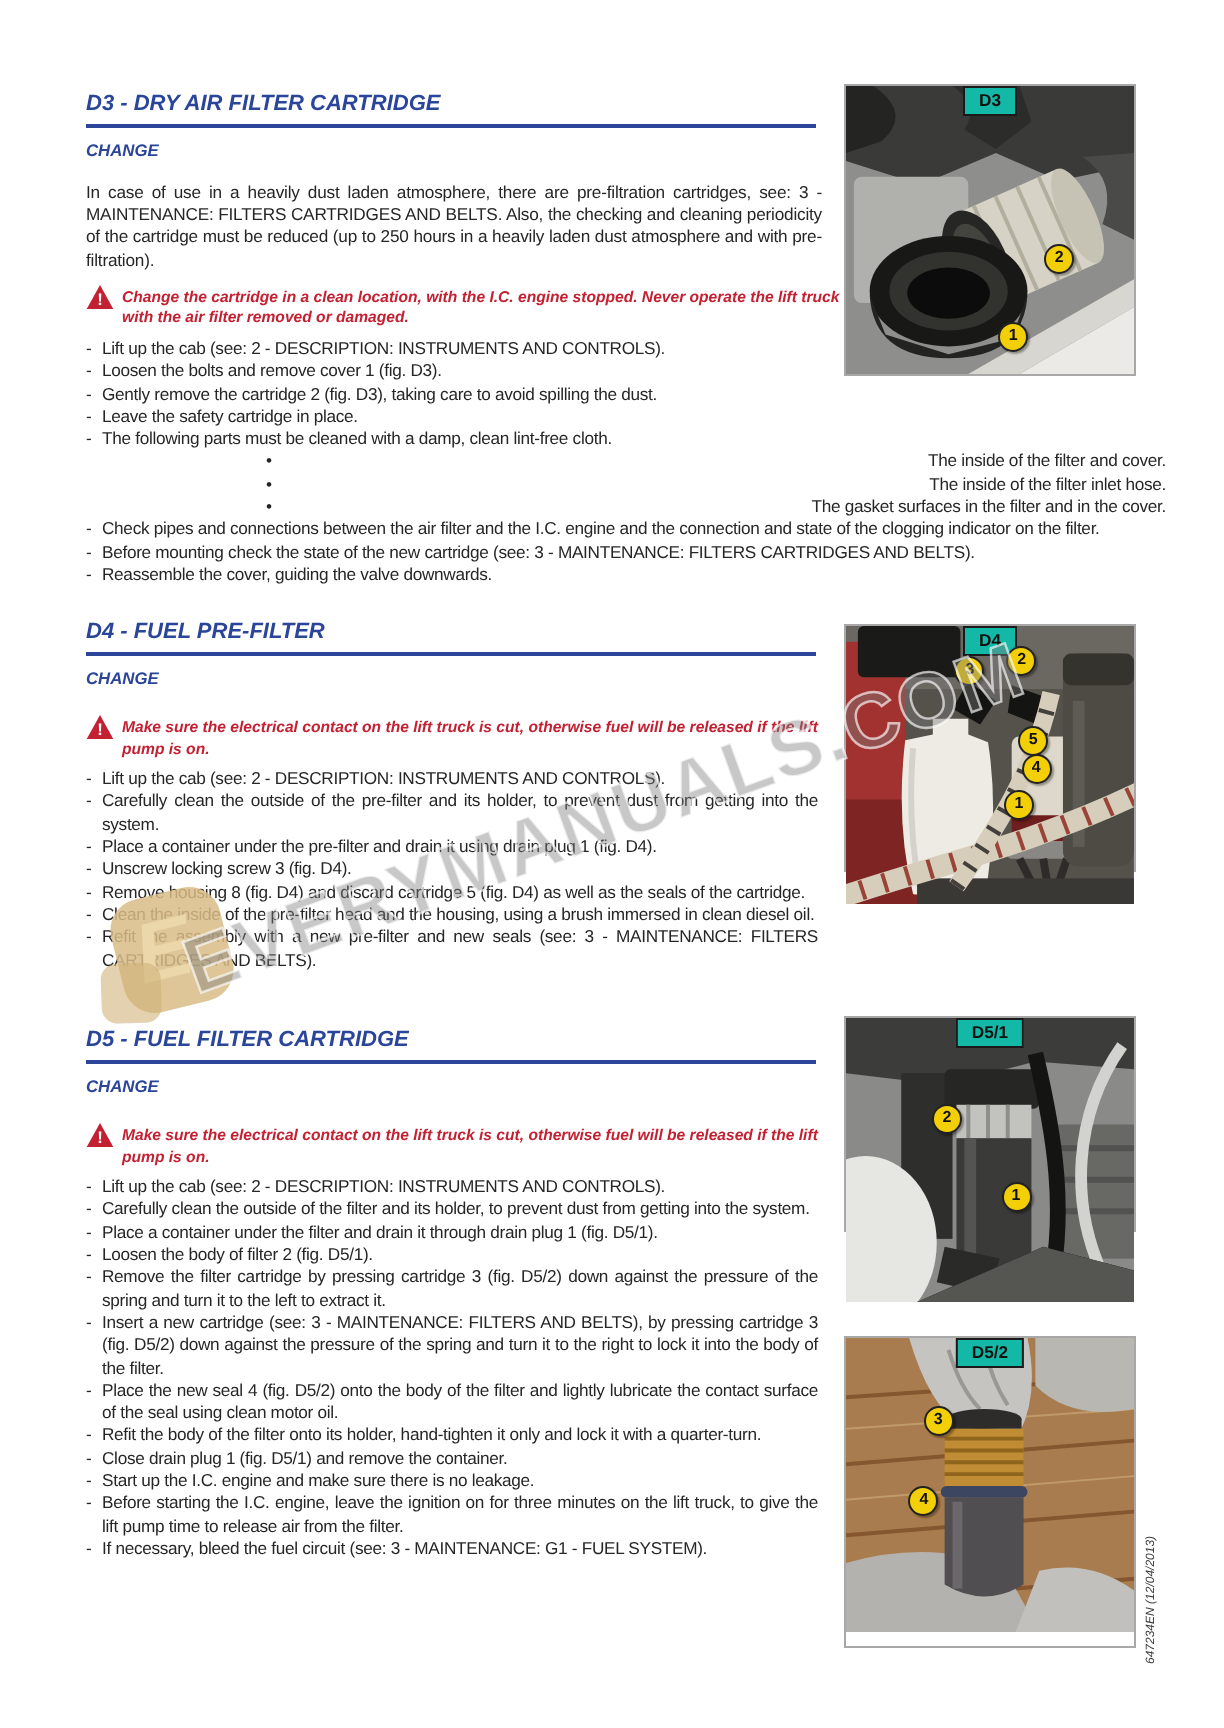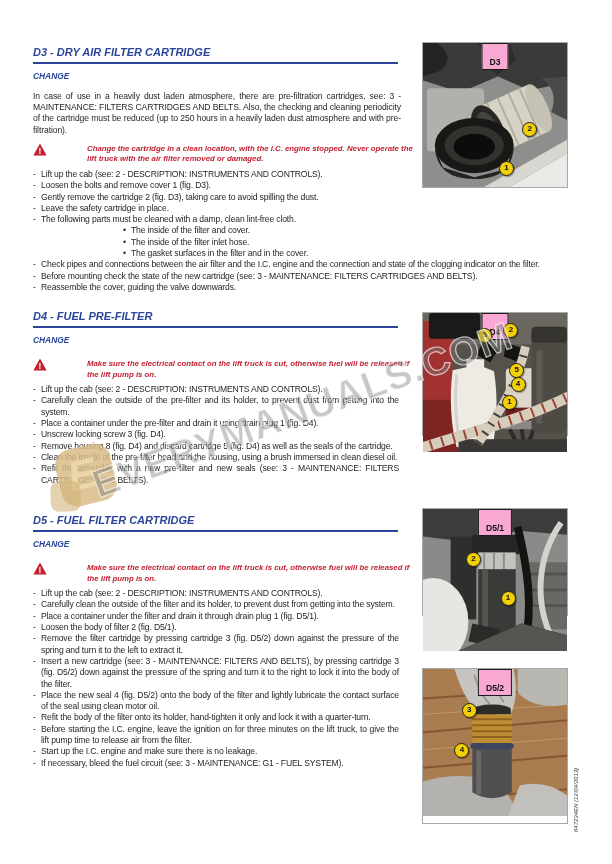--- a/index.html
+++ b/index.html
@@ -2,48 +2,48 @@
 <html><head>
 <meta charset="utf-8">
 <style>
   html,body{margin:0;padding:0;background:#e8e8e8;}
   .page{
     position:relative;width:612px;height:864px;margin:0 auto;
     background:#ffffff;overflow:hidden;
     font-family:"Liberation Sans",sans-serif;color:#262626;
   }
   
-  .section{position:absolute;left:33px;width:523px;}
+  .section{position:absolute;left:43px;width:523px;}
   .sec-head{width:365px;border-bottom:2px solid #2a459a;padding-bottom:2px;}
   .sec-title{font-size:11px;font-weight:bold;font-style:italic;color:#2a459a;letter-spacing:0;}
   .change-row{width:365px;margin-top:1px;}
   .change-label{font-size:8.4px;font-weight:bold;font-style:italic;color:#2a459a;}
   .intro{
     width:368px;margin:8px 0 0 0;font-size:8.6px;line-height:11.2px;
     text-align:justify;letter-spacing:-0.1px;
   }
   .warning{display:flex;align-items:flex-start;margin-top:5px;width:380px;}
   .warn-icon{flex:0 0 14px;margin-right:4px;margin-top:1px;}
   .warn-text{
     font-size:7.8px;line-height:10.6px;font-weight:bold;font-style:italic;
-    color:#c32032;padding-top:3px;margin-left:36px;
+    color:#c32032;padding-top:3px;
   }
   .steps{margin-top:4px;font-size:8.6px;line-height:11.3px;letter-spacing:-0.15px;}
   .steps.narrow{width:366px;text-align:justify;}
   .steps.wide{width:540px;}
   .step{position:relative;padding-left:8px;}
   .step::before{content:"-";position:absolute;left:0;top:0;}
-  .step.sub{padding-left:98px;}
+  .step.sub{padding-left:98px;text-align:right;}
   .step.sub::before{content:"\2022";left:90px;}
   
   .fig{position:absolute;left:422px;width:146px;margin:0;border:1px solid #a8a8a8;box-sizing:border-box;}
   .fig svg{display:block;}
   .fig-label{
     position:absolute;top:0px;left:50%;transform:translateX(-50%);
-    background:#f9a8d4;border:1px solid #1a1a1a;padding:12px 7px 1px 7px;
+    background:#14b8a6;border:1px solid #1a1a1a;padding:0px 7px 1px 7px;
     font-size:8.6px;font-weight:bold;color:#111;line-height:12px;white-space:nowrap;
   }
   .callout{
     position:absolute;width:13px;height:13px;margin:-6px 0 0 -6px;
     background:#f2cf06;border:1px solid #222;border-radius:50%;
     font-size:8px;font-weight:bold;color:#111;text-align:center;line-height:12px;
     box-shadow:1px 1px 1px rgba(0,0,0,.35);
   }
   
   .watermark{
@@ -159,22 +159,23 @@
     <div class="steps narrow">
 
     <div class="step">Lift up the cab (see: 2 - DESCRIPTION: INSTRUMENTS AND CONTROLS).</div>
         <div class="step">Carefully clean the outside of the filter and its holder, to prevent dust from getting into the system.</div>
         <div class="step">Place a container under the filter and drain it through drain plug 1 (fig. D5/1).</div>
         <div class="step">Loosen the body of filter 2 (fig. D5/1).</div>
         <div class="step">Remove the filter cartridge by pressing cartridge 3 (fig. D5/2) down against the pressure of the spring and turn it to the left to extract it.</div>
         <div class="step">Insert a new cartridge (see: 3 - MAINTENANCE: FILTERS AND BELTS), by pressing cartridge 3 (fig. D5/2) down against the pressure of the spring and turn it to the right to lock it into the body of the filter.</div>
         <div class="step">Place the new seal 4 (fig. D5/2) onto the body of the filter and lightly lubricate the contact surface of the seal using clean motor oil.</div>
         <div class="step">Refit the body of the filter onto its holder, hand-tighten it only and lock it with a quarter-turn.</div>
+        <div class="step">Close drain plug 1 (fig. D5/1) and remove the container.</div>
+        <div class="step">Start up the I.C. engine and make sure there is no leakage.</div>
         <div class="step">Before starting the I.C. engine, leave the ignition on for three minutes on the lift truck, to give the lift pump time to release air from the filter.</div>
-        <div class="step">Start up the I.C. engine and make sure there is no leakage.</div>
         <div class="step">If necessary, bleed the fuel circuit (see: 3 - MAINTENANCE: G1 - FUEL SYSTEM).</div>
       </div>
   </div>
 
   <figure class="fig" style="top:42px;height:146px;">
     <svg width="144" height="144" viewBox="0 0 146 146">
       <rect width="146" height="146" fill="#8e8e8c"></rect>
       <path d="M0 0 H146 V40 L108 48 L76 34 L38 50 L0 38 Z" fill="#3a3a38"></path>
       <path d="M14 0 q20 14 4 28 l-18 6 V0 Z" fill="#242422"></path>
       <path d="M54 0 q14 10 6 22 l16 10 18-14 -6-18 Z" fill="#2c2c2a"></path>

